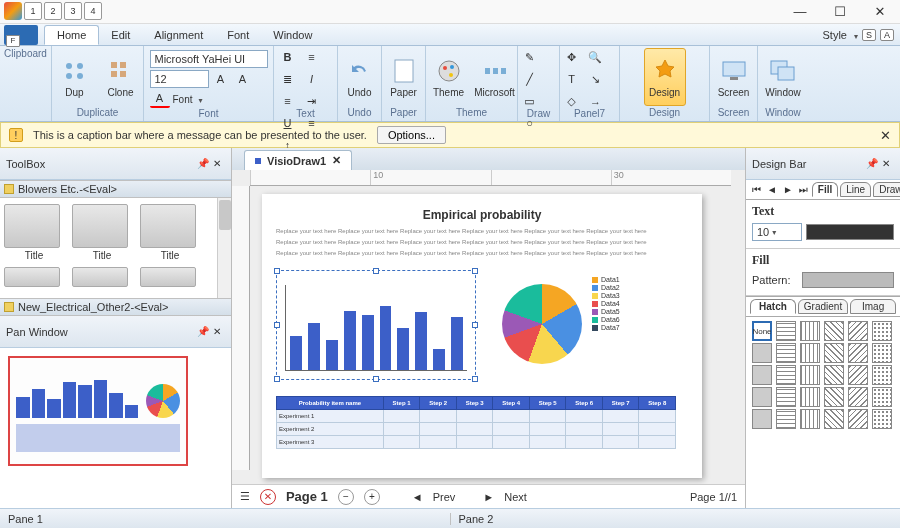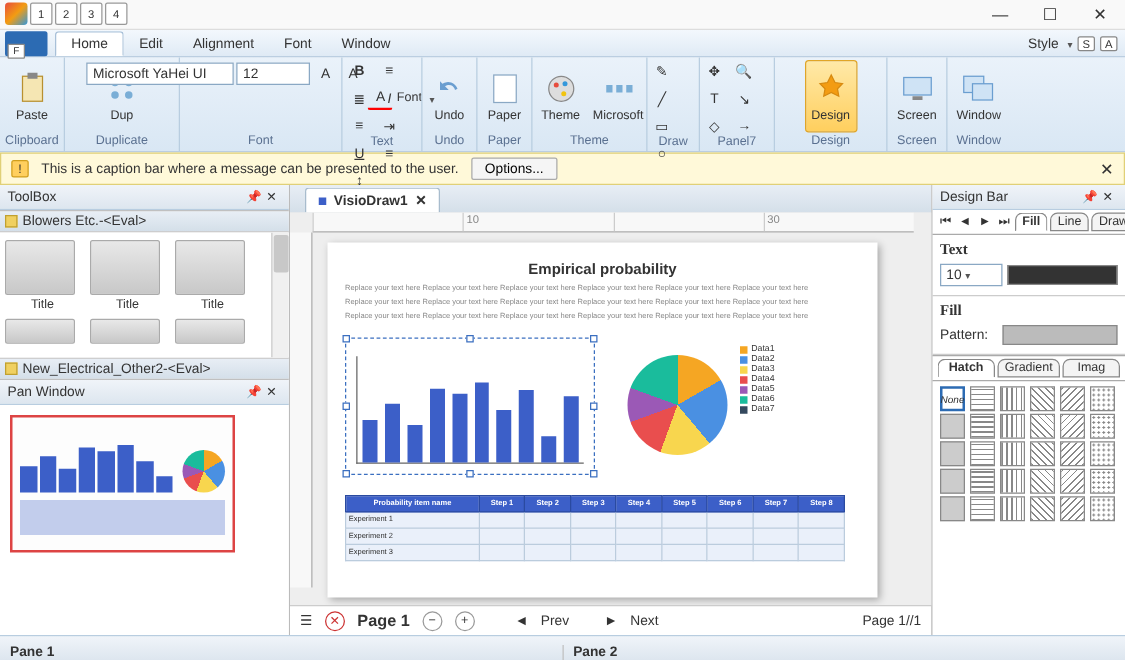--- a/index.html
+++ b/index.html
@@ -39,21 +39,21 @@
 
 
 .caption { height: 26px; background: #fff9d9; border: 1px solid #e0d077; display: flex; align-items: center; padding: 0 8px; gap: 10px; }
 .caption .warn-ic { width: 14px; height: 14px; background: #ffcf5e; border: 1px solid #d19e1c; border-radius: 2px; display: flex; align-items: center; justify-content: center; font-size: 10px; }
 .caption button { padding: 2px 10px; border: 1px solid #aaa; background: #f5f5f5; border-radius: 2px; font-size: 11px; }
 .caption .close-cap { margin-left: auto; cursor: pointer; font-size: 13px; }
 
 
 .main { display: flex; height: 360px; }
 .left-col { width: 232px; display: flex; flex-direction: column; border-right: 1px solid #bbb; }
-.panel-hdr { height: 20px; background: linear-gradient(#f0f4f9,#dde6ef); border-bottom: 1px solid #b8cde0; display: flex; align-items: center; padding: 0 6px; font-size: 11px; }
+.panel-hdr { height: 32px; background: linear-gradient(#f0f4f9,#dde6ef); border-bottom: 1px solid #b8cde0; display: flex; align-items: center; padding: 0 6px; font-size: 11px; }
 .panel-hdr .pins { margin-left: auto; display: flex; gap: 4px; }
 .pin-ic { width: 12px; height: 12px; cursor: pointer; font-size: 10px; }
 .cat-hdr { height: 18px; background: linear-gradient(#e8eef5,#d4dfe9); border-top: 1px solid #c0c0c0; border-bottom: 1px solid #c0c0c0; display: flex; align-items: center; padding: 0 4px; gap: 4px; font-size: 11px; cursor: pointer; }
 .cat-hdr .tri { width: 10px; height: 10px; background: #f0d060; border: 1px solid #c0a030; }
 .toolbox-body { flex: 1; background: #fff; padding: 6px 4px; position: relative; overflow: hidden; }
 .tool-row { display: flex; gap: 8px; }
 .tool-item { width: 60px; text-align: center; }
 .tool-pic { width: 56px; height: 44px; background: linear-gradient(#e8e8e8,#c8c8c8); border: 1px solid #aaa; border-radius: 2px; }
 .tool-lbl { font-size: 10px; margin-top: 2px; }
 .scroll-v { position: absolute; right: 0; top: 0; width: 14px; height: 100%; background: #f0f0f0; border-left: 1px solid #ccc; }
@@ -93,25 +93,25 @@
 .right-col { width: 155px; border-left: 1px solid #bbb; display: flex; flex-direction: column; background: #fff; }
 .fmt-tabs { display: flex; font-size: 10px; border-bottom: 1px solid #aaa; padding: 2px 4px; align-items: center; gap: 2px; }
 .fmt-tabs .arr { cursor: pointer; padding: 0 2px; }
 .fmt-tab { padding: 1px 5px; border: 1px solid #888; border-radius: 6px 6px 0 0; cursor: pointer; background: #f4f4f4; }
 .fmt-tab.active { background: #fff; font-weight: bold; border-bottom-color: #fff; }
 .fmt-sec { padding: 4px 6px; border-bottom: 1px solid #ccc; }
 .fmt-sec h4 { font-size: 12px; font-weight: bold; margin-bottom: 4px; font-family: Georgia, serif; }
 .fmt-row { display: flex; align-items: center; gap: 4px; margin-bottom: 3px; font-size: 11px; }
 .fmt-row .swatch { flex: 1; height: 16px; background: #333; border: 1px solid #888; }
 .hatch-grid { display: grid; grid-template-columns: repeat(6, 1fr); gap: 2px; padding: 4px 6px; }
-.hatch-cell { width: 20px; height: 20px; border: 1px solid #888; background: #eee; font-style: italic; }
+.hatch-cell { width: 20px; height: 20px; border: 1px solid #888; background: #eee; }
 .hatch-cell.sel { border: 2px solid #2c6bb3; }
 
 
-.status { position: absolute; bottom: 0; left: 0; right: 0; height: 20px; background: linear-gradient(#f0f4f9,#dde6ef); border-top: 1px solid #b8cde0; display: flex; align-items: flex-end; font-size: 11px; font-weight: bold; }
+.status { position: absolute; bottom: 0; left: 0; right: 0; height: 20px; background: linear-gradient(#f0f4f9,#dde6ef); border-top: 1px solid #b8cde0; display: flex; align-items: center; font-size: 11px; }
 .status .pane { flex: 1; padding: 0 8px; border-right: 1px solid #c0c0c0; }
 
 svg { display: block; }
 </style>
 </head>
 <body>
 
 <div class="titlebar">
   <div class="win-btns">
     <div class="win-btn">—</div>
@@ -139,51 +139,51 @@
   <div class="right">
     <span>Style</span>
       <span class="drop-arrow"></span>
     <span class="key-hint">S</span>
     <span class="key-hint">A</span>
   </div>
 </div>
 
 <div class="ribbon">
   <div class="rgroup" style="width:52px">
-    <div class="rgroup-body">
-      <div class="rbtn-lg">
-        <div class="ic">
-            <svg width="24" height="26">
-              <rect x="4" y="3" width="16" height="20" fill="#f5e6b3" stroke="#b89030"></rect>
-              <rect x="8" y="0" width="8" height="5" fill="#888"></rect>
-            </svg>
-          </div>
-        <span class="lbl">Paste</span>
-      </div>
-    </div>
     <div class="rgroup-label">Clipboard</div>
   </div>
   <div class="rgroup" style="width:92px">
     <div class="rgroup-body">
       <div class="rbtn-lg">
         <div class="ic">
             <svg width="26" height="24">
               <circle cx="7" cy="7" r="3" fill="#7aaed6"></circle>
               <circle cx="18" cy="7" r="3" fill="#7aaed6"></circle>
               <circle cx="7" cy="17" r="3" fill="#7aaed6"></circle>
               <circle cx="18" cy="17" r="3" fill="#7aaed6"></circle>
             </svg>
           </div>
         <span class="lbl">Dup</span>
       </div>
+      <div class="rbtn-lg">
+        <div class="ic">
+            <svg width="26" height="24">
+              <rect x="3" y="3" width="6" height="6" fill="#d6a77a"></rect>
+              <rect x="12" y="3" width="6" height="6" fill="#d6a77a"></rect>
+              <rect x="3" y="12" width="6" height="6" fill="#d6a77a"></rect>
+              <rect x="12" y="12" width="6" height="6" fill="#d6a77a"></rect>
+            </svg>
+          </div>
+        <span class="lbl">Clone</span>
+      </div>
     </div>
     <div class="rgroup-label">Duplicate</div>
   </div>
   <div class="rgroup" style="width:130px">
-    <div class="rgroup-body" style="flex-direction:row;align-items:stretch;gap:2px;padding-top:2px">
+    <div class="rgroup-body" style="flex-direction:column;align-items:stretch;gap:2px;padding-top:2px">
       <div class="combo" style="width:118px">Microsoft YaHei UI</div>
       <div style="display:flex;gap:2px">
         <div class="combo" style="width:59px">12</div>
         <div class="rbtn-sm">A</div>
         <div class="rbtn-sm">A</div>
       </div>
       <div style="display:flex;gap:3px;align-items:center">
         <div class="rbtn-sm" style="border-bottom:2px solid red">A</div>
         <span style="font-size:10px">Font</span>
           <span class="drop-arrow"></span>

